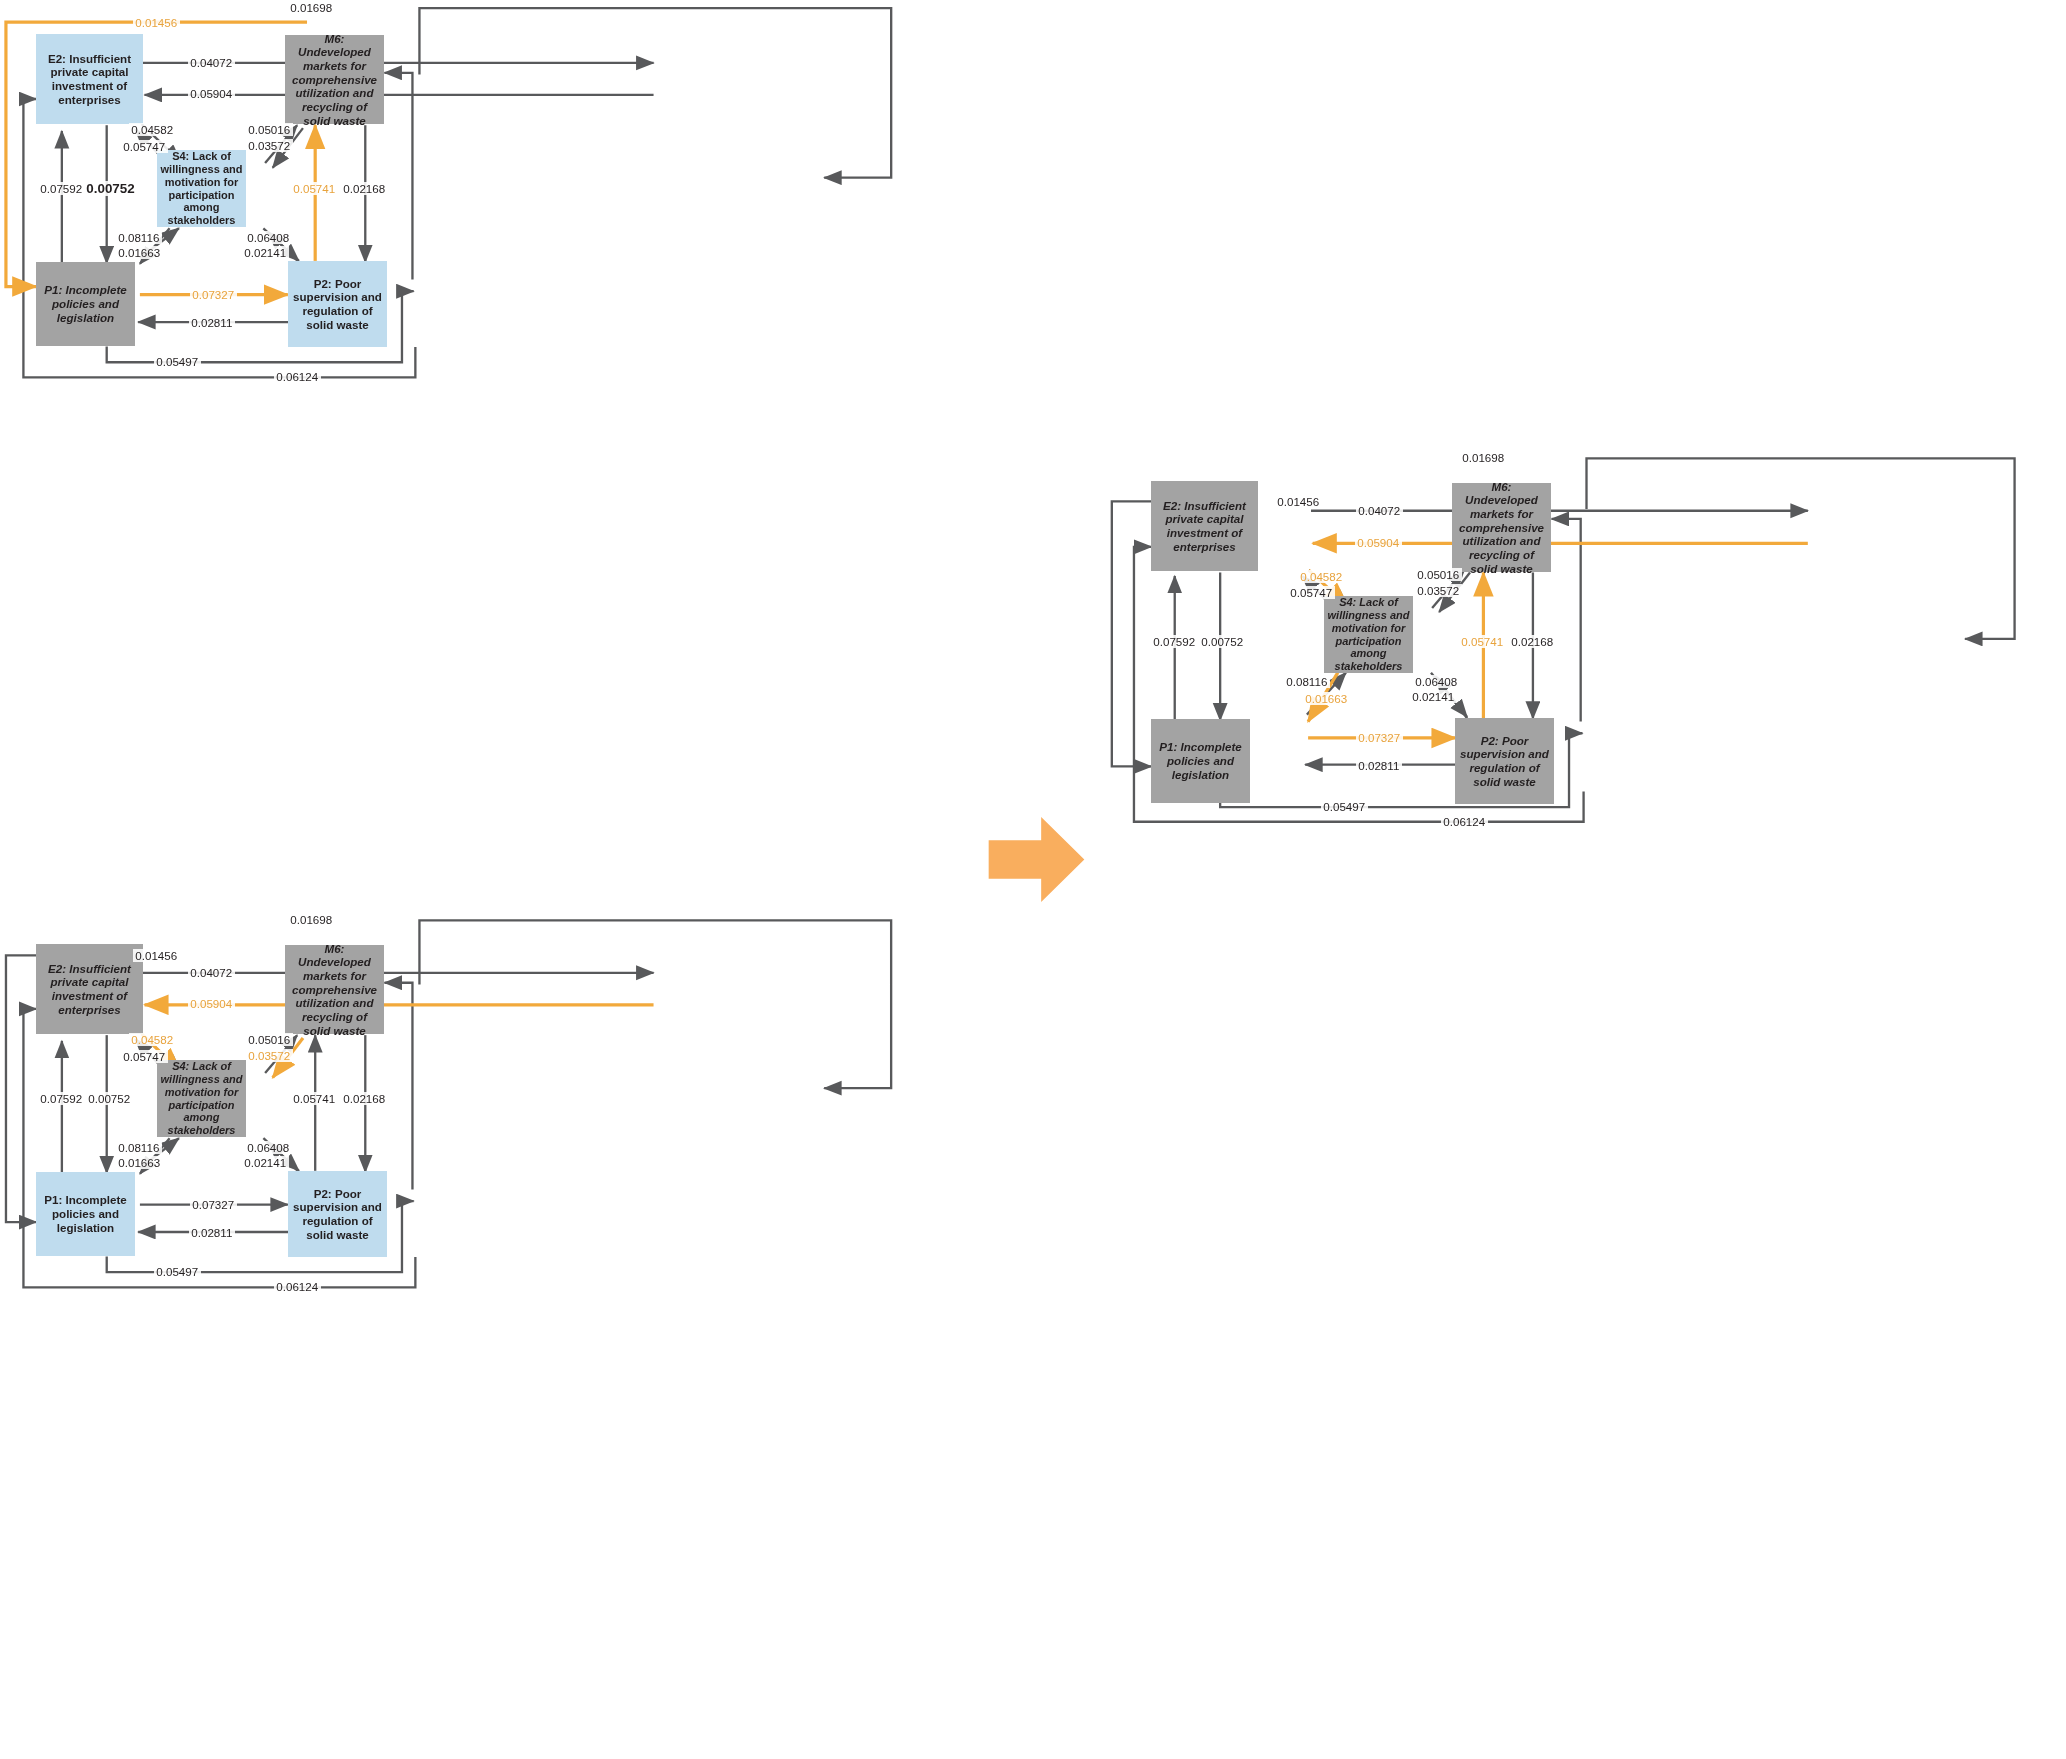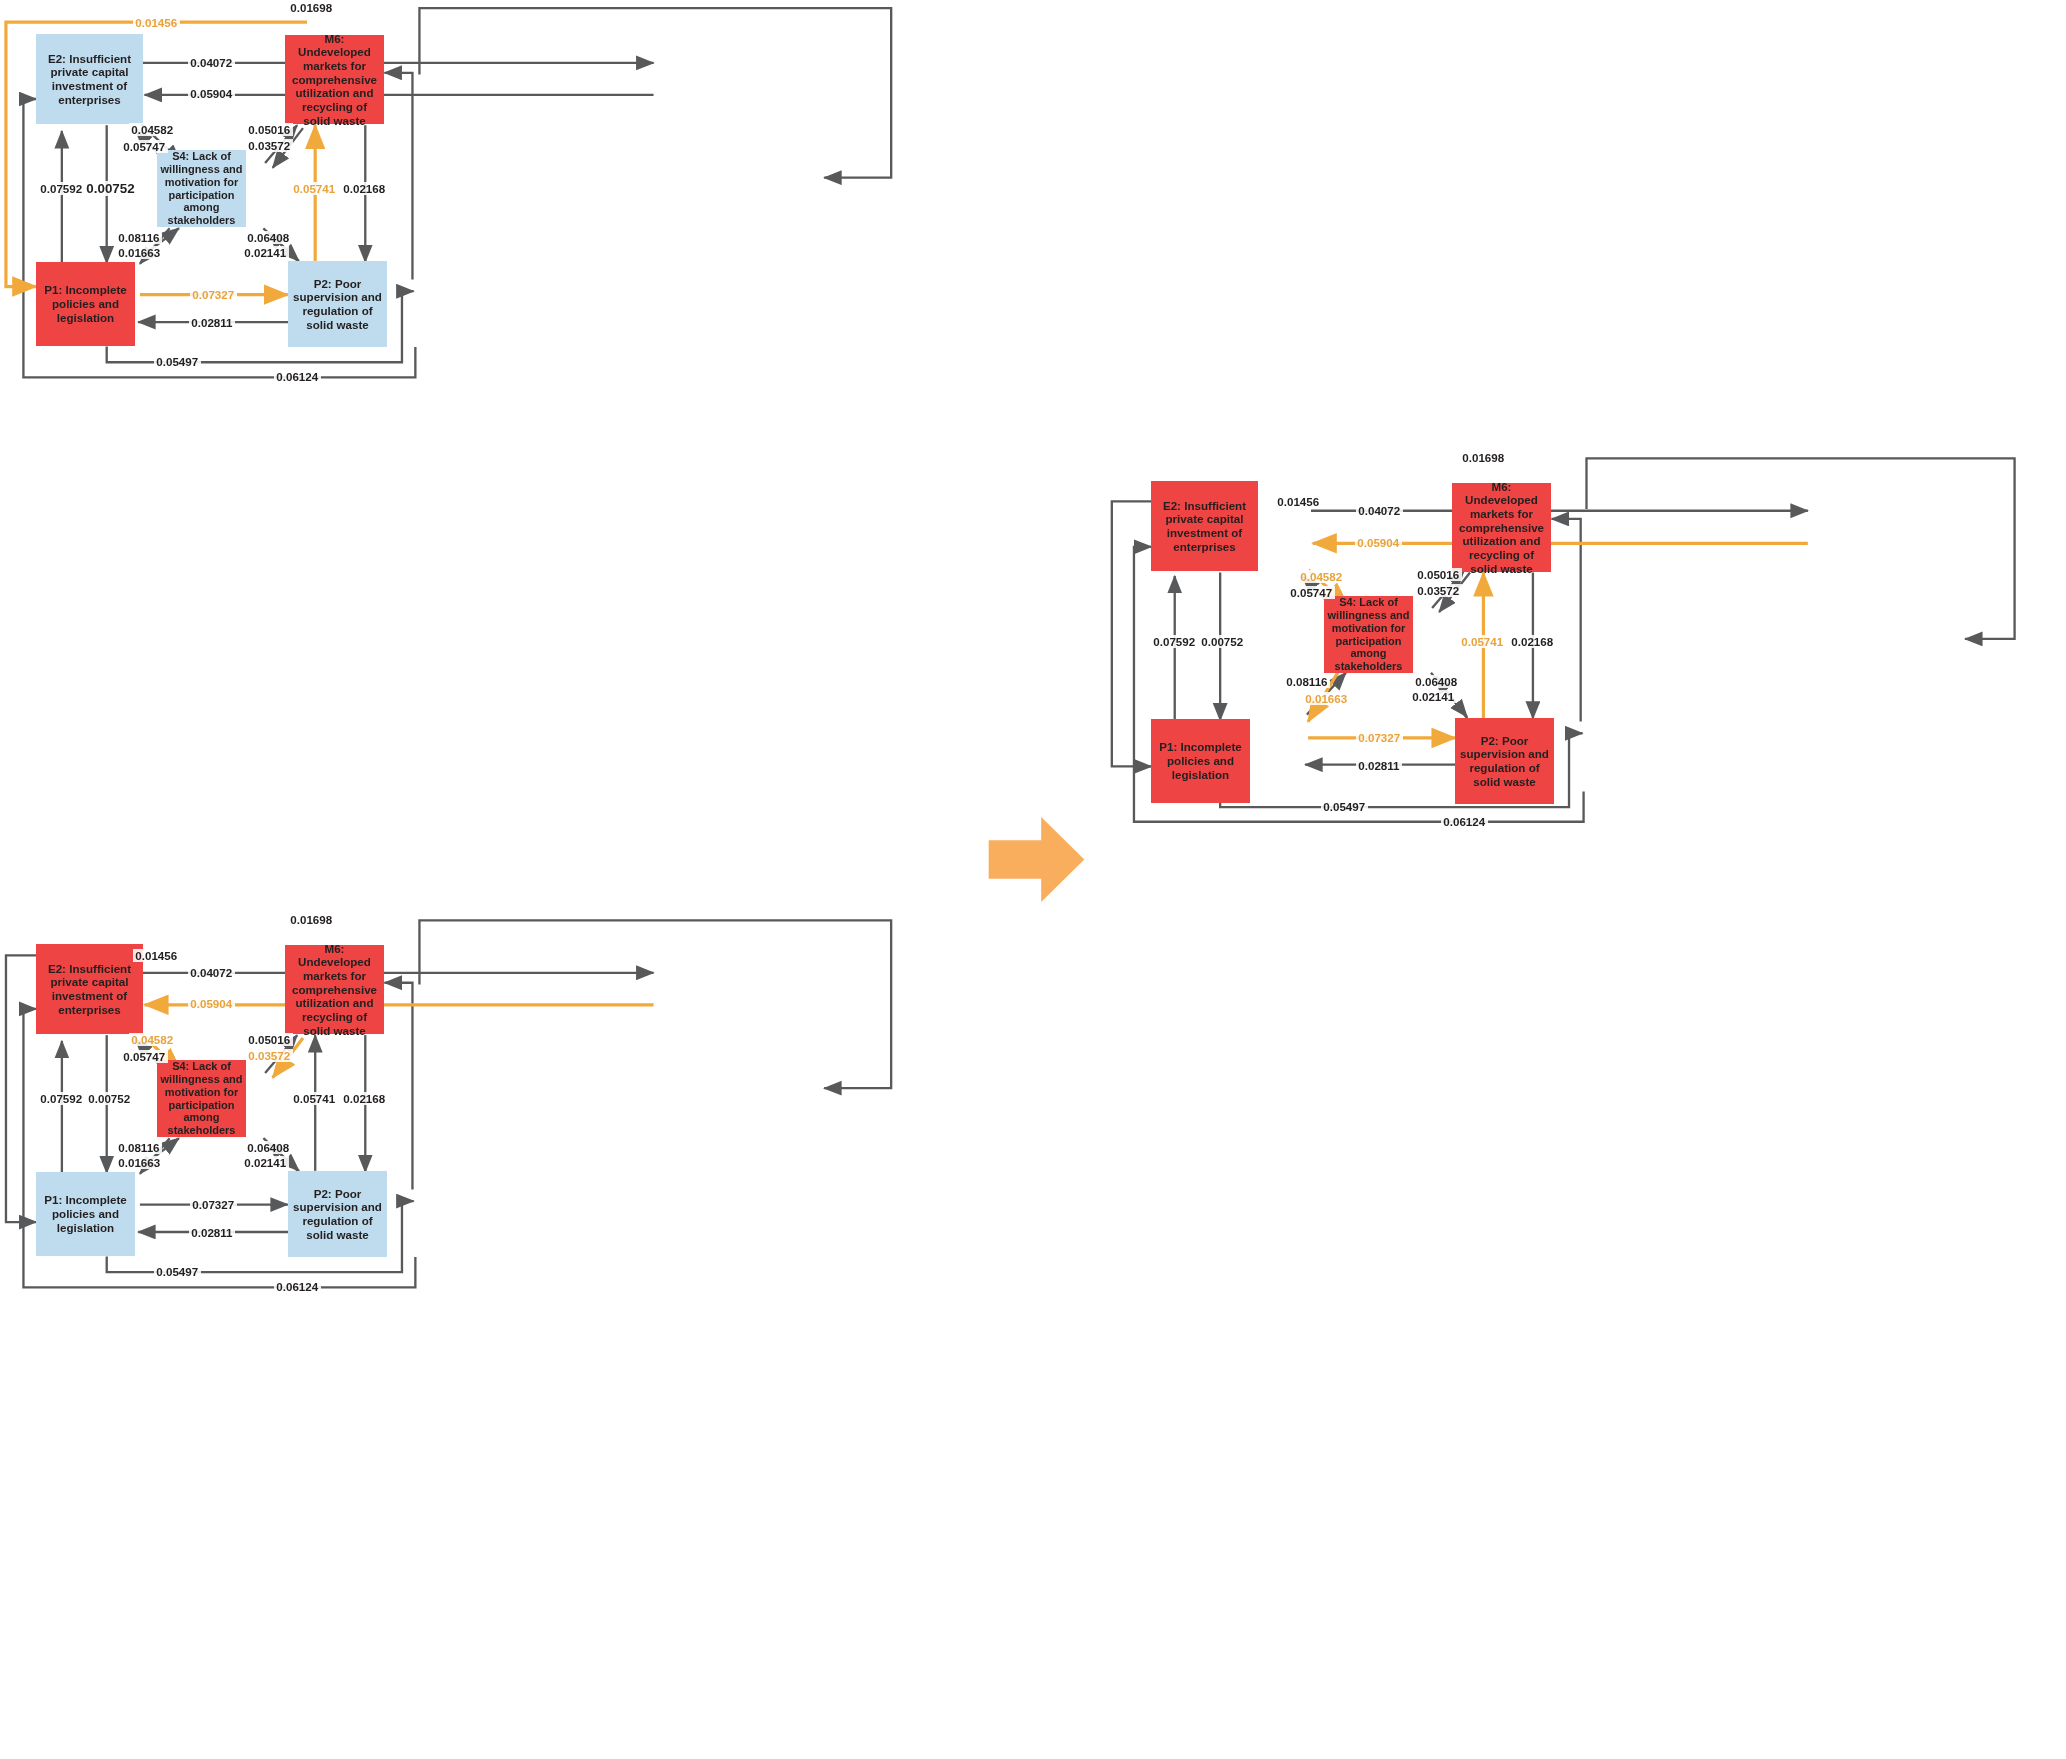--- a/index.html
+++ b/index.html
@@ -1,21 +1,21 @@
 <!DOCTYPE html>
 <html style="font-size:9.3px"><head>
 <meta charset="utf-8">
 <style>
   html,body{margin:0;padding:0;background:#ffffff;}
   body{width:2066px;height:1760px;position:relative;font-family:"Liberation Sans",sans-serif;overflow:hidden;}
   .diagram{position:absolute;}
   .node{position:absolute;box-sizing:border-box;display:flex;align-items:center;justify-content:center;text-align:center;font-weight:bold;line-height:1.18;color:#231f20;}
   .node.blue{background:#bfdcee;}
-  .node.orange{background:#ef4444;}
-  .lbl{position:absolute;font-weight:bold;color:#231f20;white-space:nowrap;background:rgba(255,255,255,0.88);padding:0 2.3px;}
+  .node.orange{background:#a3a3a3;font-style:italic;}
+  .lbl{position:absolute;font-weight:normal;color:#231f20;white-space:nowrap;background:rgba(255,255,255,0.88);padding:0 2.3px;}
   .lbl.hl{color:#e8a33d;}
   .lbl.big{font-weight:bold;}
   svg{position:absolute;left:0;top:0;overflow:visible;}
   .transition-arrow{position:absolute;}
 </style>
 </head>
 <body>
 
 <div class="diagram" style="left:0px;top:0px;width:967px;height:827px;">
   <svg width="967" height="827" viewBox="0 0 1660 1420">

